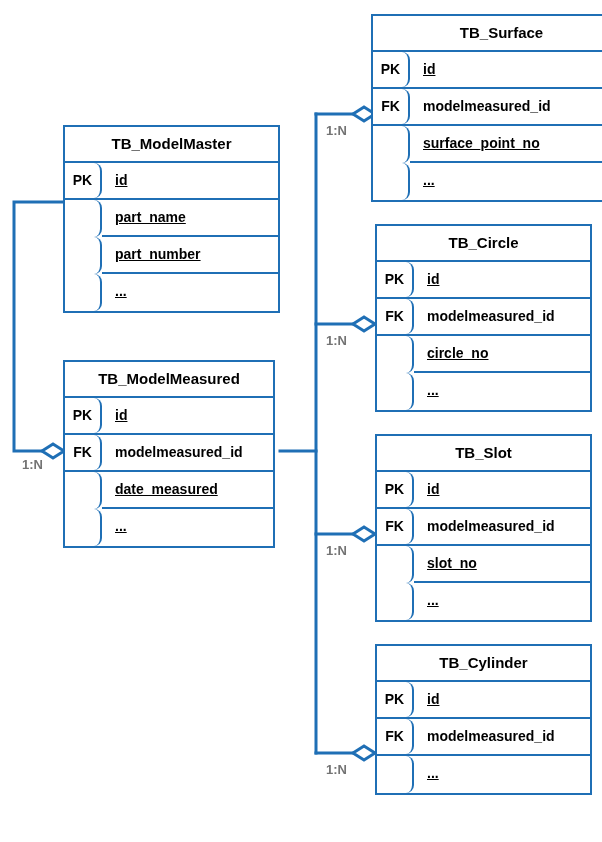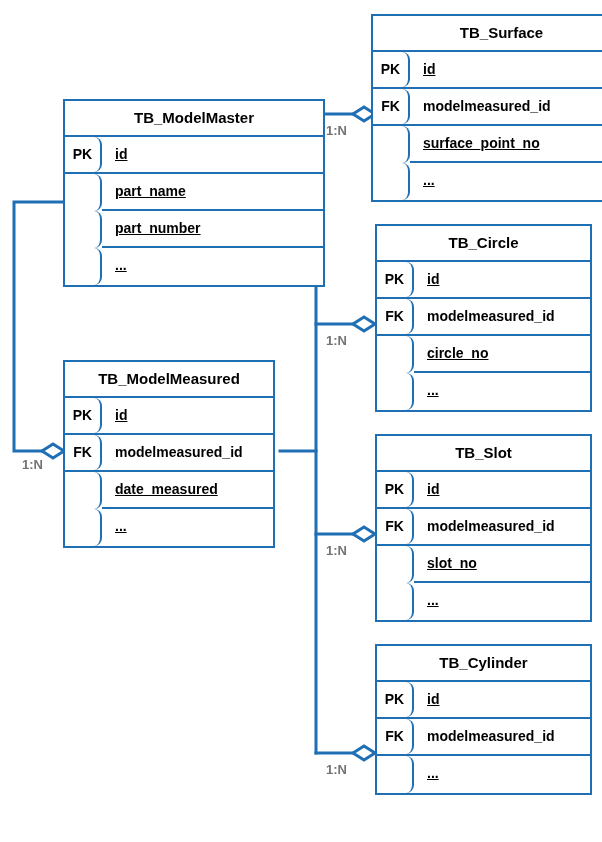--- a/index.html
+++ b/index.html
@@ -155,21 +155,21 @@
       <polygon points="353,753 364,746 375,753 364,760"></polygon>
     </g>
   </svg>
 
   <div class="card-label" style="left:22px; top:458px;">1:N</div>
   <div class="card-label" style="left:326px; top:124px;">1:N</div>
   <div class="card-label" style="left:326px; top:334px;">1:N</div>
   <div class="card-label" style="left:326px; top:544px;">1:N</div>
   <div class="card-label" style="left:326px; top:763px;">1:N</div>
 
-  <div class="entity" style="left:63px; top:99px; width:262px;">
+  <div class="entity" style="left:63px; top:125px; width:217px;">
     <div class="entity-title">TB_ModelMaster</div>
     <div class="rows">
       <div class="row">
         <div class="key-cell">PK</div>
         <div class="field-cell pk-underline">id</div>
       </div>
       <div class="row fieldonly">
         <div class="key-cell blank"></div>
         <div class="field-cell">part_name</div>
       </div>

